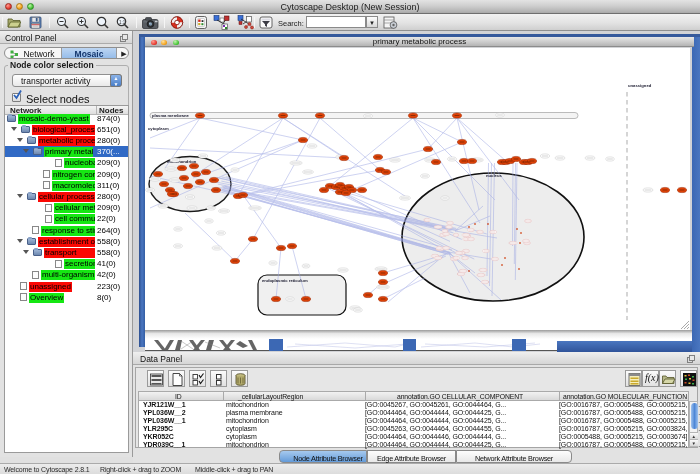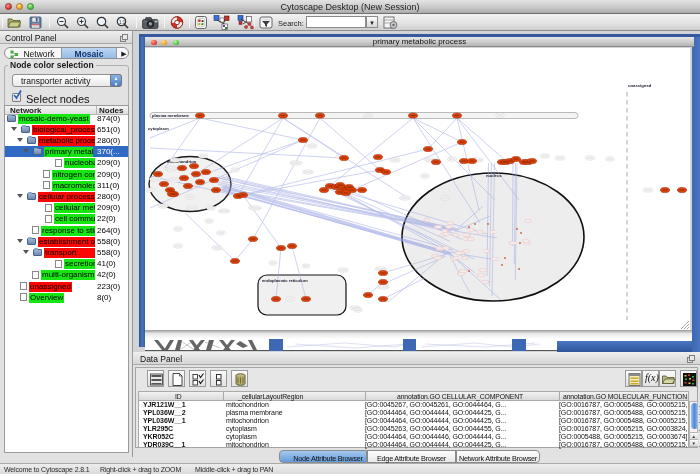--- a/index.html
+++ b/index.html
@@ -906,19 +906,19 @@
  </div>
   </div>
   <div id="dphead">Data Panel<svg style="position:absolute;right:5px;top:3px" width="8" height="8" viewBox="0 0 8 8">
         <rect x="0.5" y="2.5" width="5" height="5" fill="none" stroke="#777" stroke-width="0.9"></rect>
         <rect x="2.5" y="0.5" width="5" height="5" fill="#e8e8e8" stroke="#777" stroke-width="0.9"></rect>
       </svg></div>
 </div>
 
 <div class="btab" style="left:279px; width:88px; background:linear-gradient(#a6c9ee,#649bd9); border-radius:4px 0 0 4px;padding-left:10px;">Node Attribute Browser</div>
 <div class="btab" style="left:367px; width:89px;">Edge Attribute Browser</div>
-<div class="btab" style="left:456px; width:84px; border-radius:0 4px 4px 0;">Network Attribute Browser</div>
+<div class="btab" style="left:456px; width:116px; border-radius:0 4px 4px 0;">Network Attribute Browser</div>
 
 <div id="statusbar" class="abs">
   <span style="left:4px">Welcome to Cytoscape 2.8.1</span>
   <span style="left:100px">Right-click + drag to ZOOM</span>
   <span style="left:195px">Middle-click + drag to PAN</span>
 </div>
 
 </body></html>

